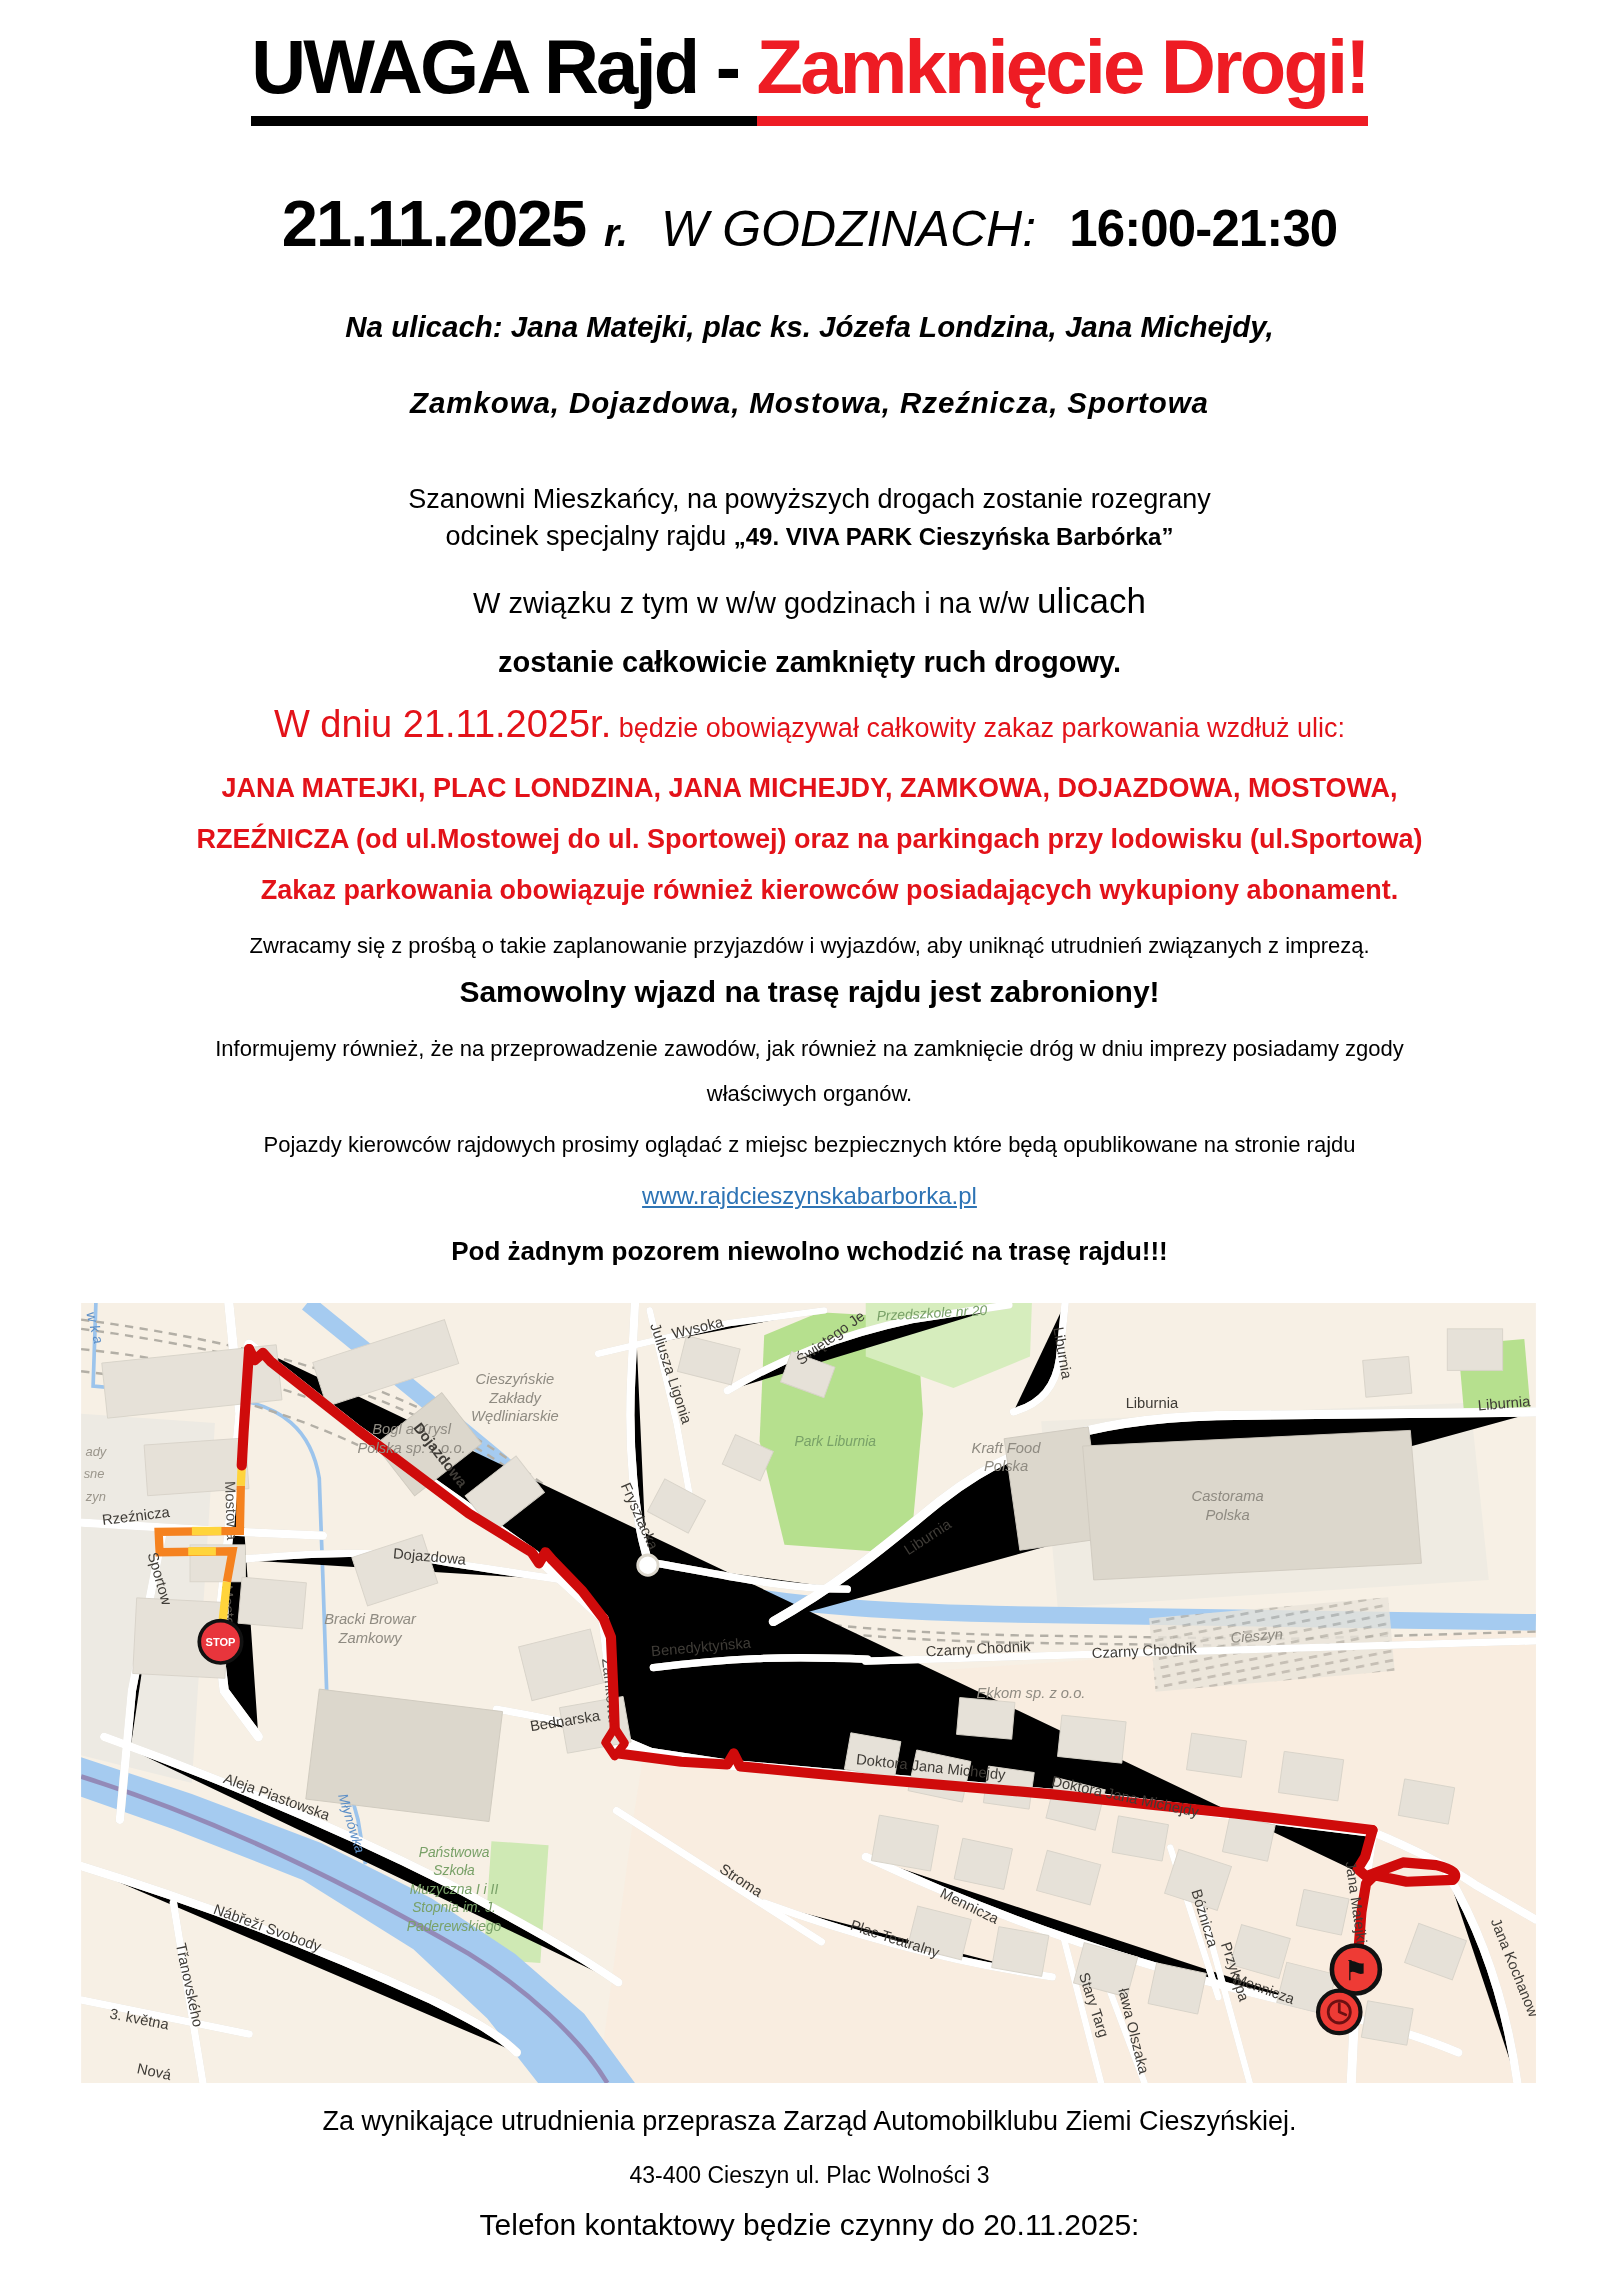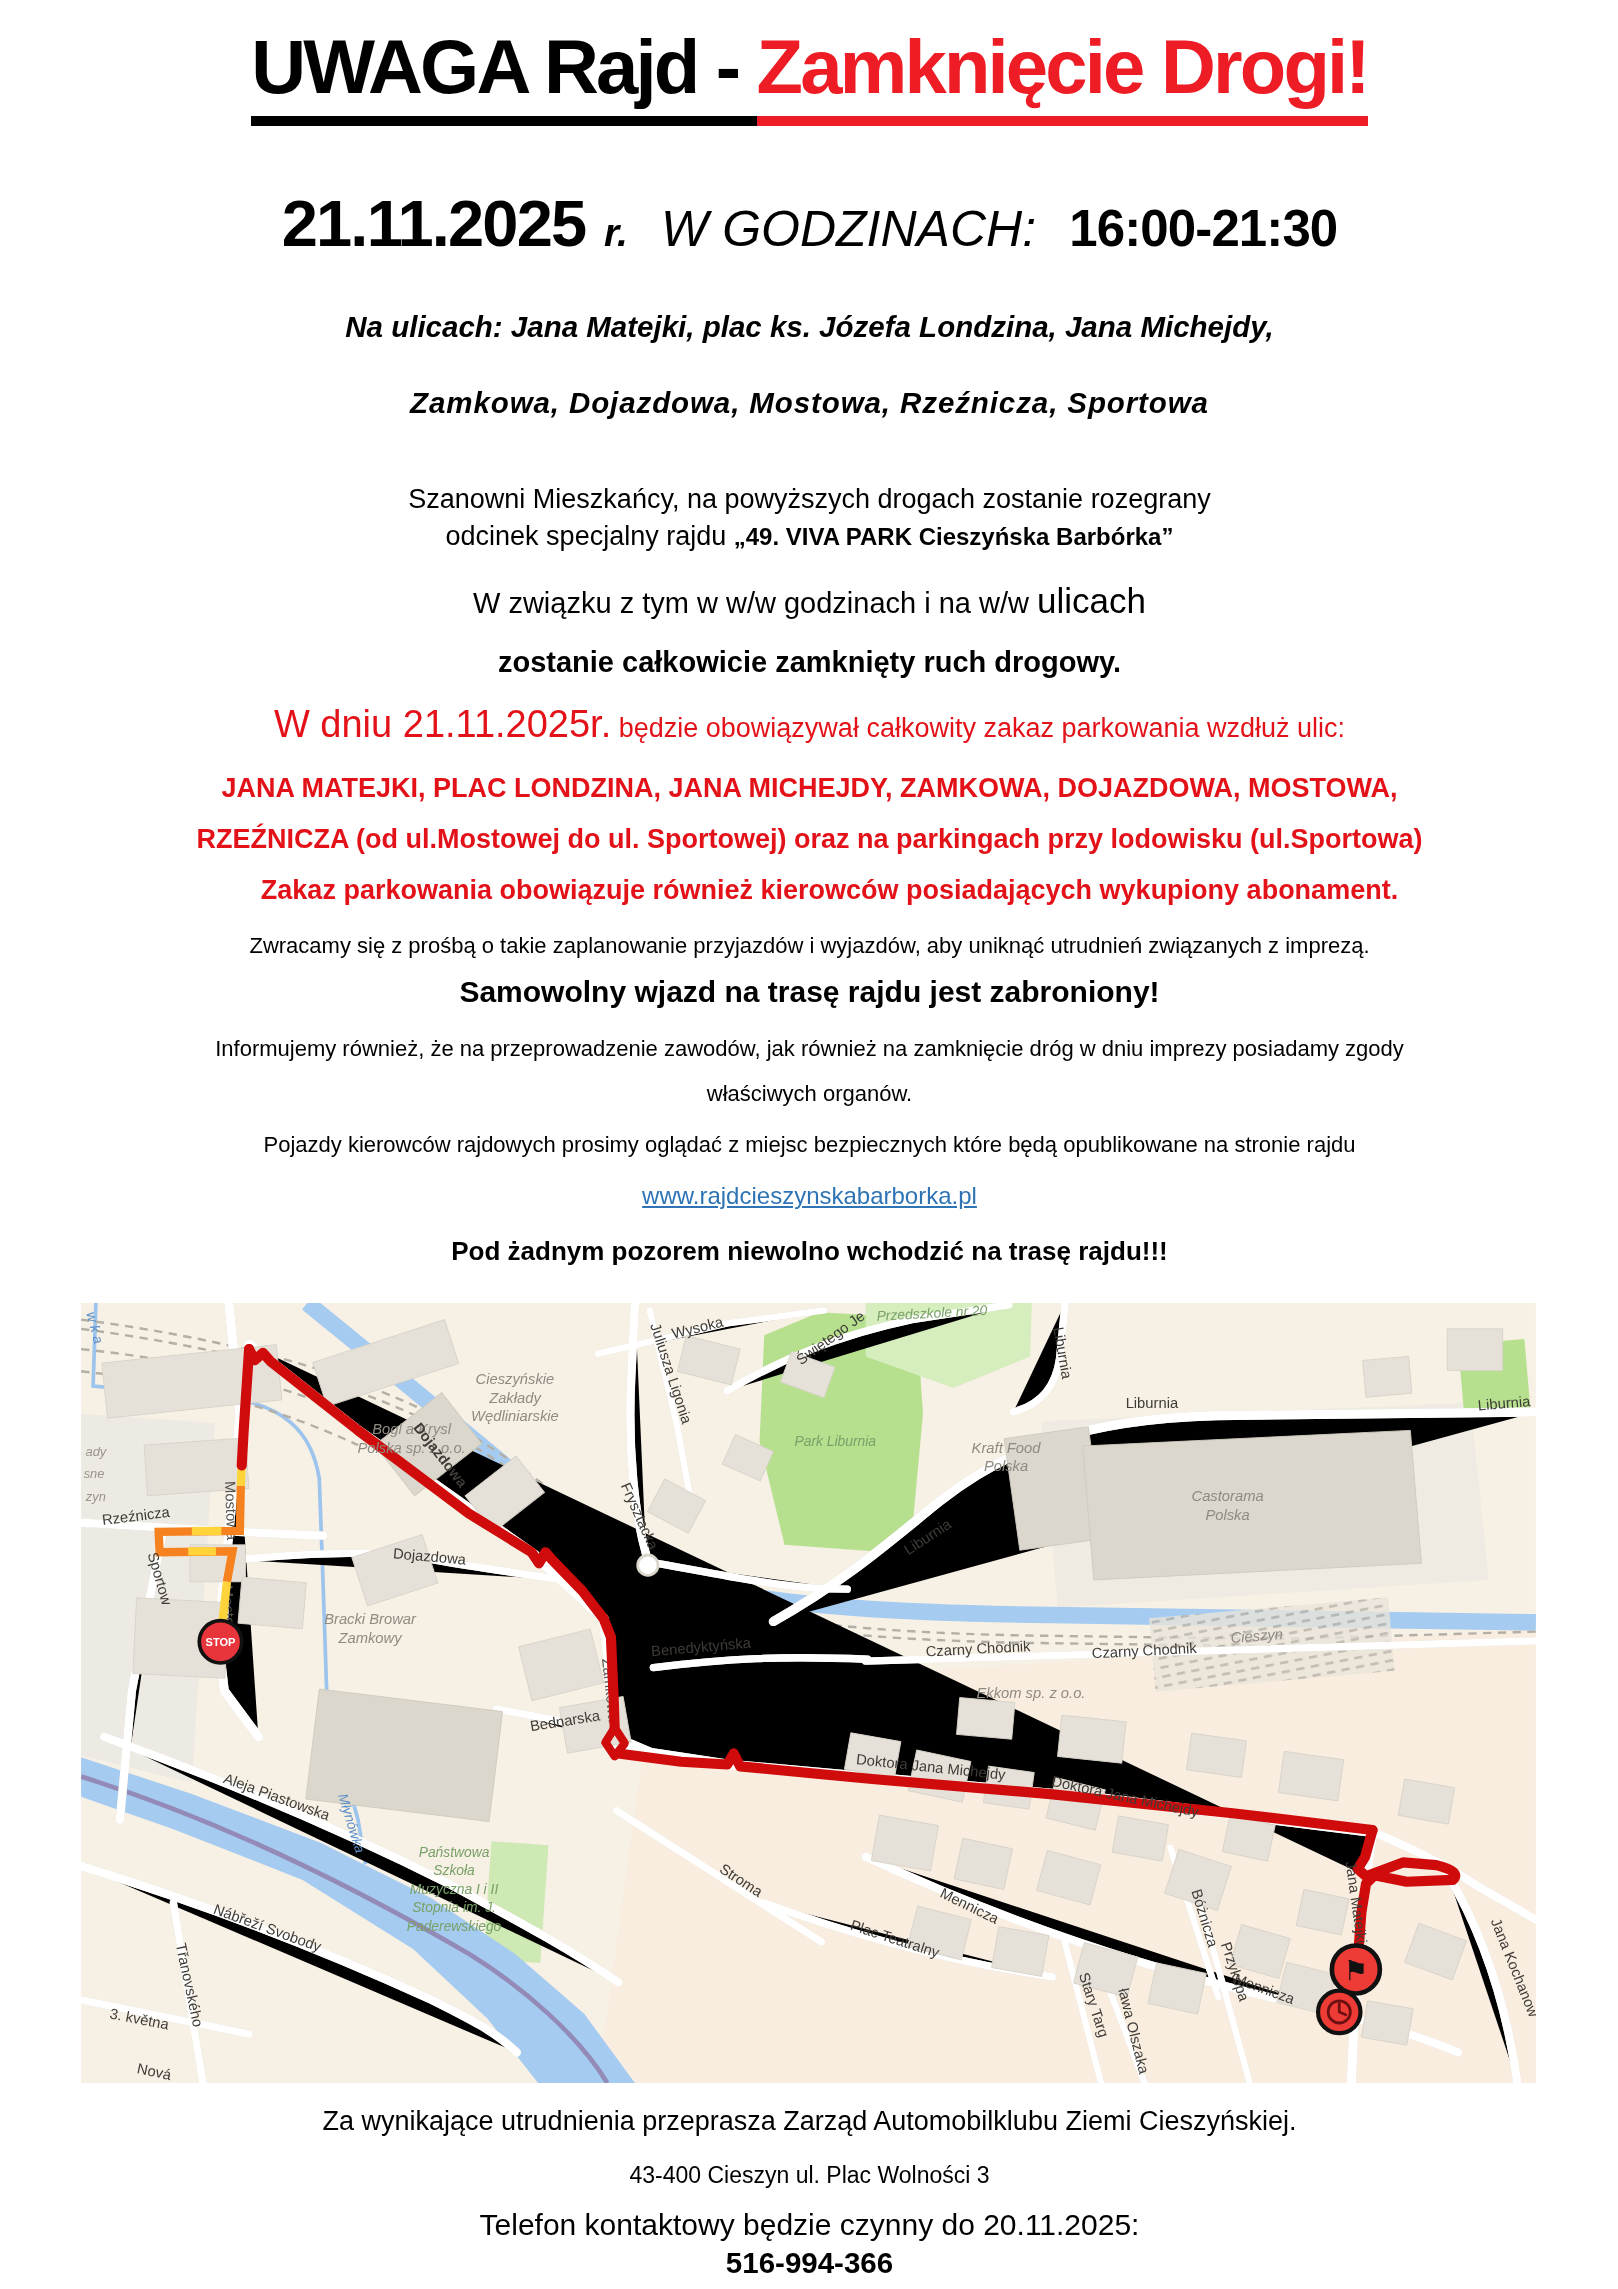--- a/index.html
+++ b/index.html
@@ -320,16 +320,15 @@
         <circle cx="1363" cy="768" r="23" fill="#ee3b35" stroke="#111111" stroke-width="4.5"></circle>
         <circle cx="1363" cy="768" r="12" fill="none" stroke="#6d1012" stroke-width="3"></circle>
         <path d="M 1363 768 L 1363 759 M 1363 768 L 1370 771" stroke="#6d1012" stroke-width="3" fill="none" stroke-linecap="round"></path>
       </g>
     </svg>
   </div>
 
   <div class="sec footer1">Za wynikające utrudnienia przeprasza Zarząd Automobilklubu Ziemi Cieszyńskiej.</div>
   <div class="sec footer2">43-400 Cieszyn ul. Plac Wolności 3</div>
   <div class="sec footer3">Telefon kontaktowy będzie czynny do 20.11.2025:</div>
-  <div class="sec phone">516-994-366</div>
 
 </div>
 
 
 </body></html>

